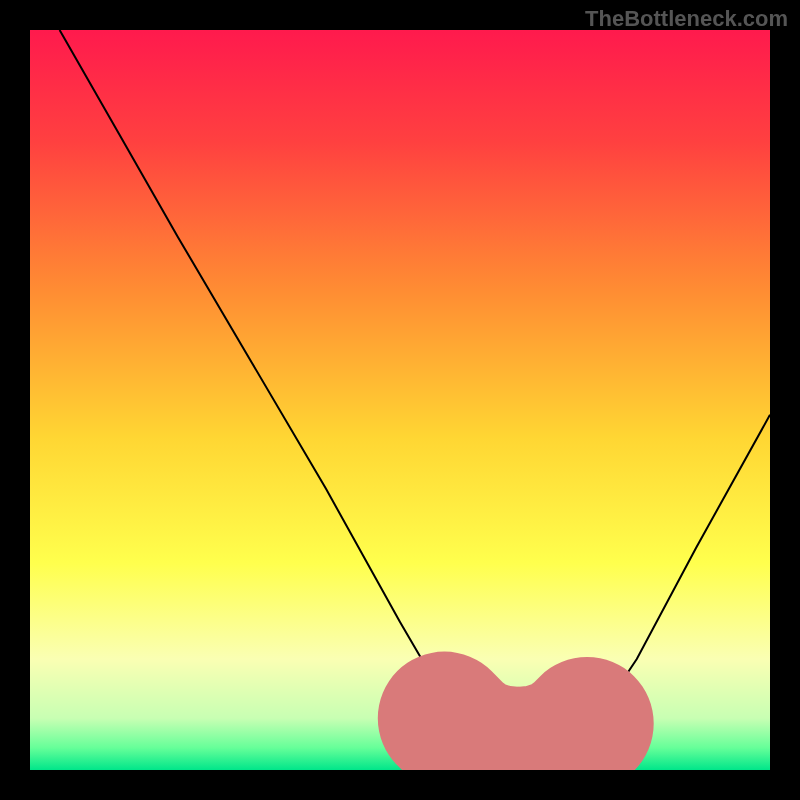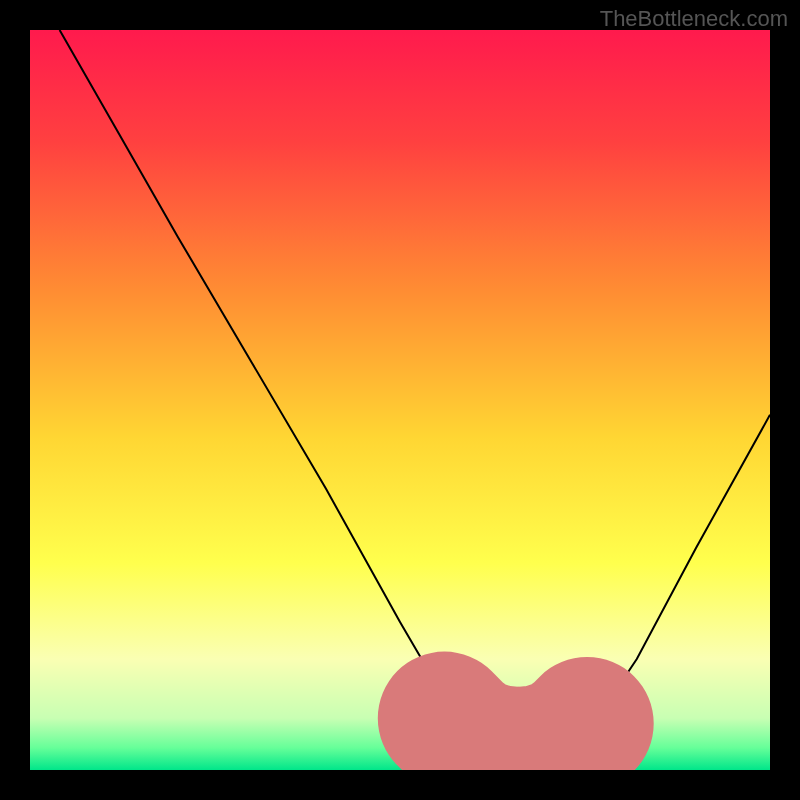--- a/index.html
+++ b/index.html
@@ -10,21 +10,21 @@
     background: #000;
     position: relative;
     font-family: Arial, sans-serif;
   }
   .watermark {
     position: absolute;
     top: 6px;
     right: 12px;
     color: #555;
     font-size: 22px;
-    font-weight: 400;
+    font-weight: 700;
     z-index: 10;
   }
   .plot-area {
     position: absolute;
     left: 30px;
     top: 30px;
     width: 740px;
     height: 740px;
     overflow: hidden;
   }

